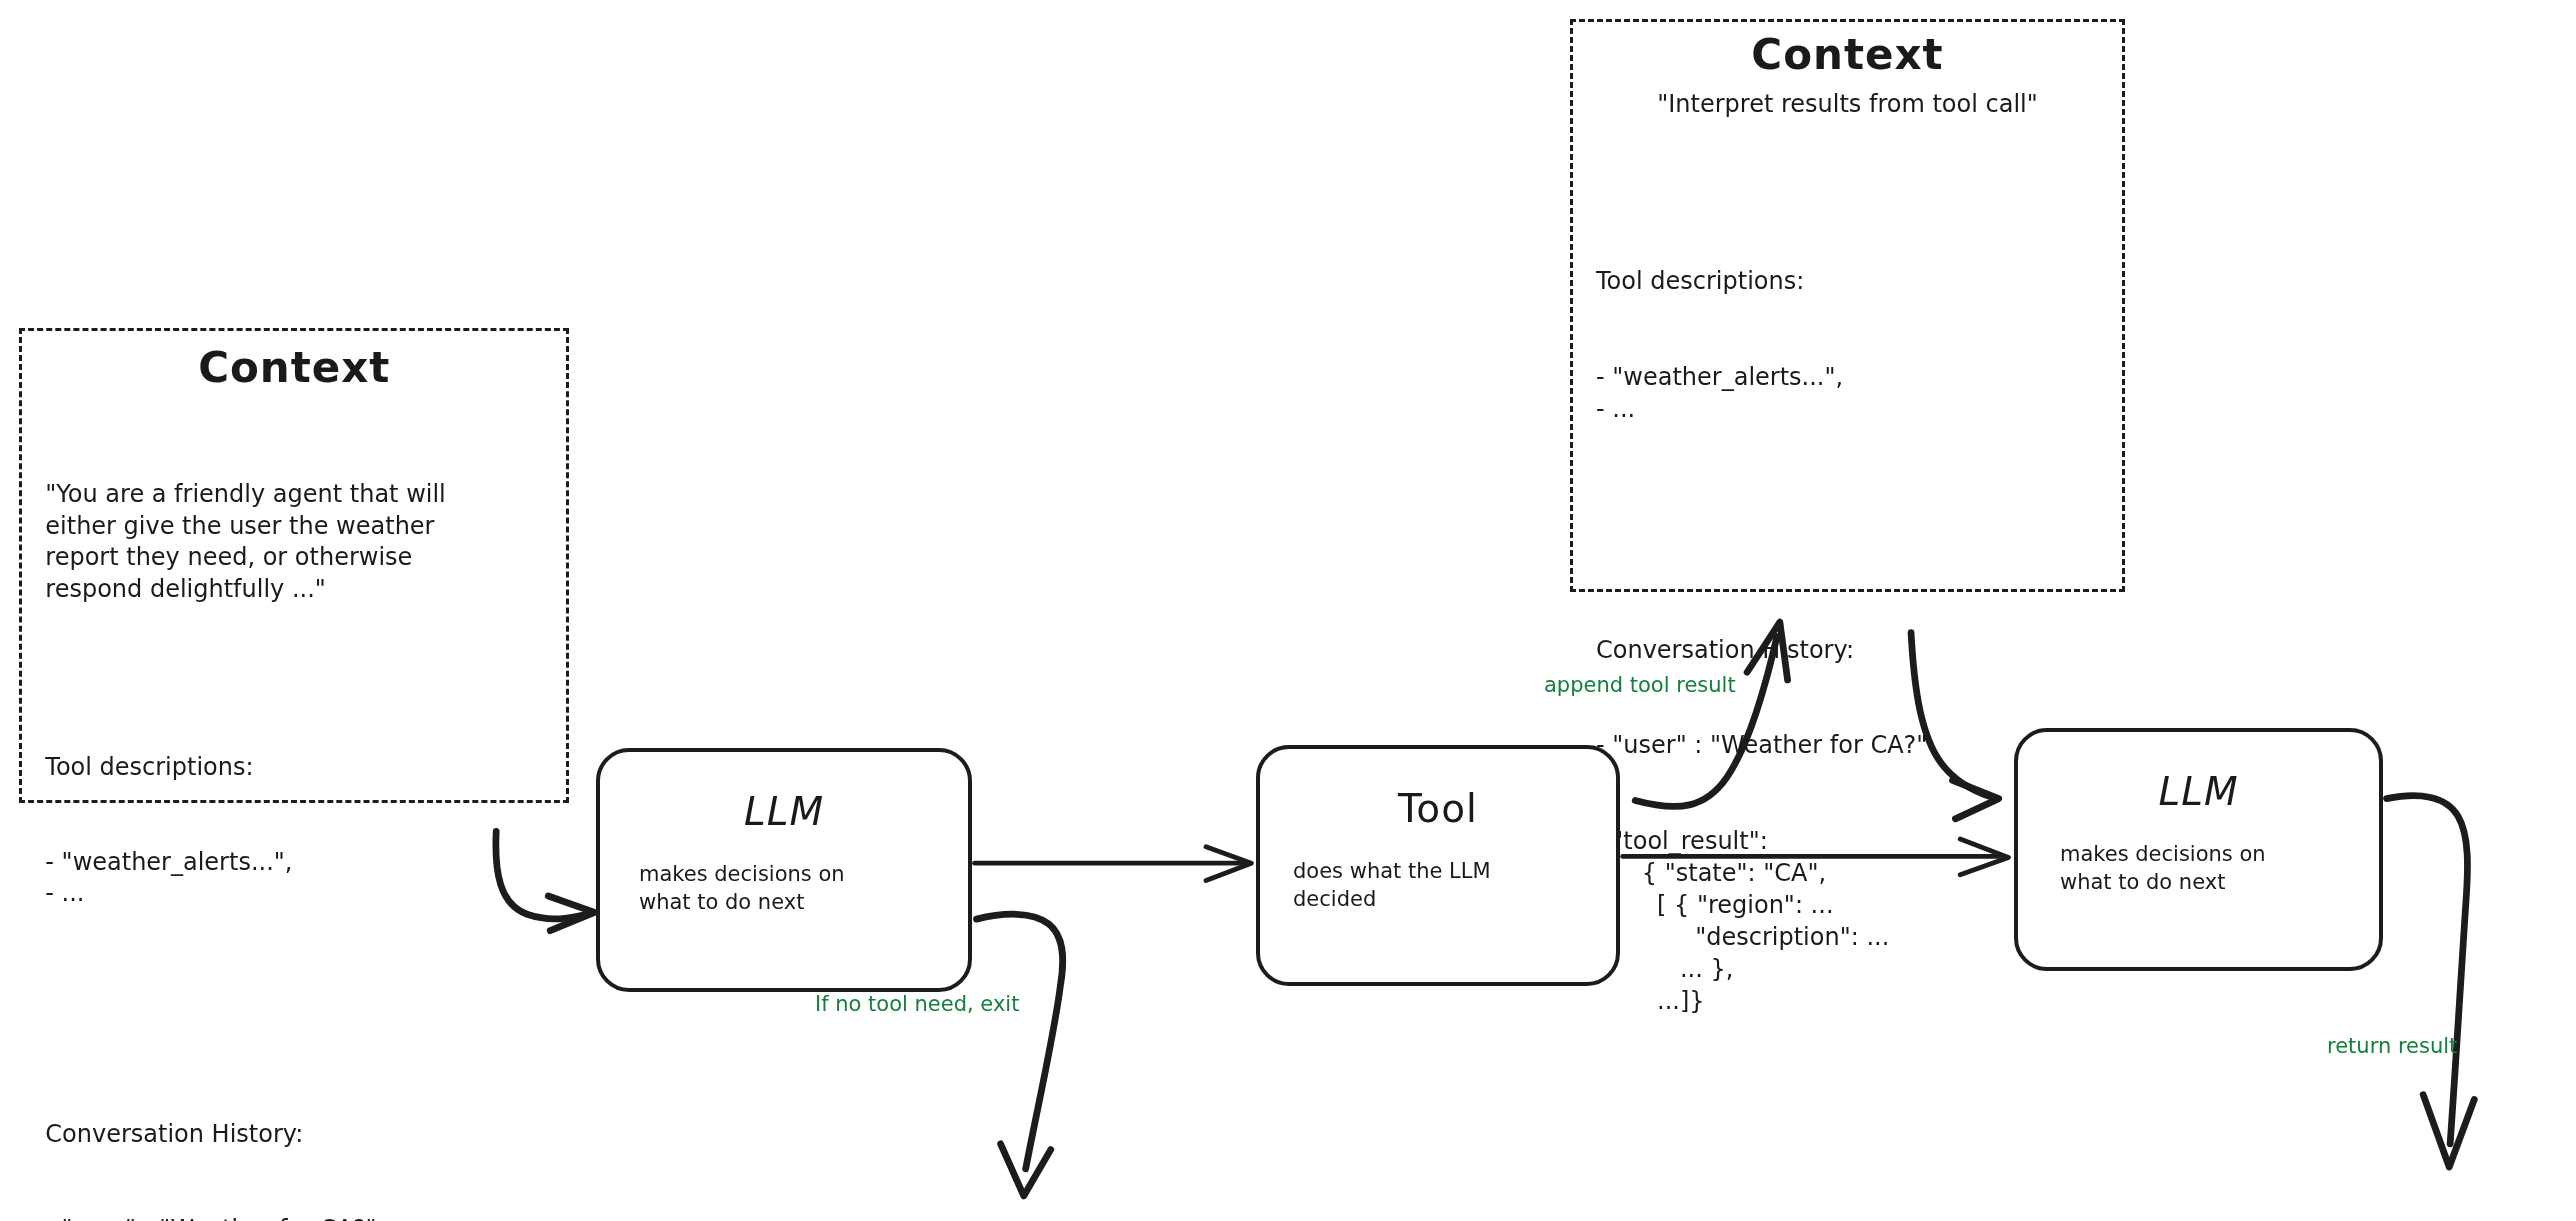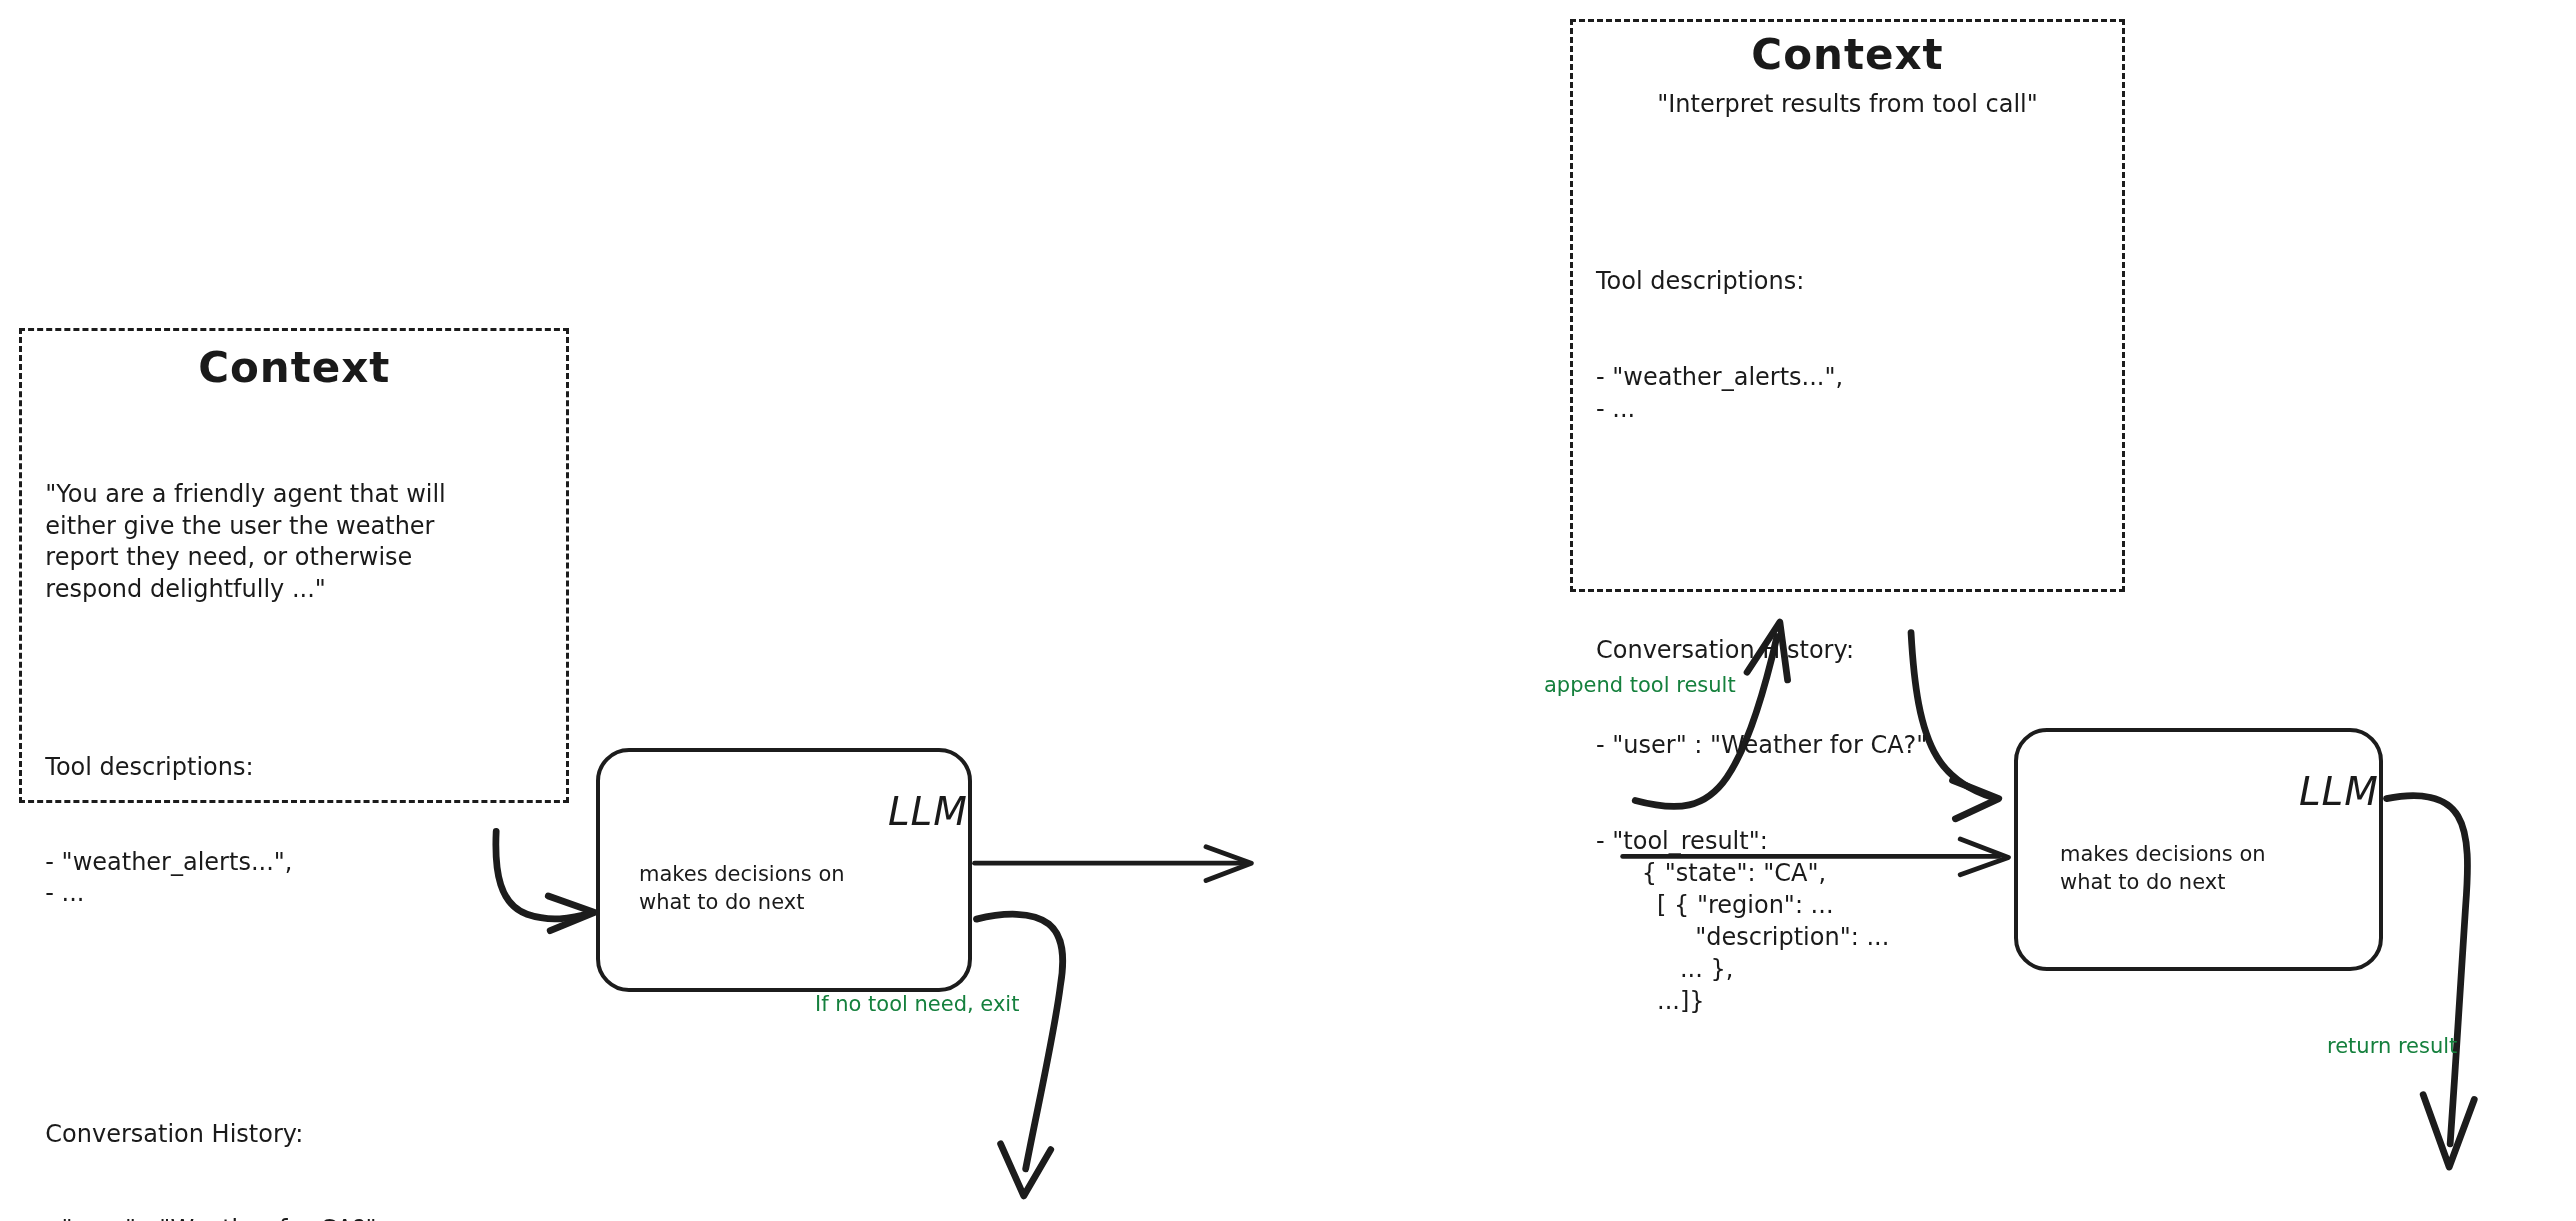--- a/index.html
+++ b/index.html
@@ -95,21 +95,21 @@
 
   
   .node {
     position: absolute;
     box-sizing: border-box;
     border: 4.8px solid #1c1c1c;
     border-radius: 33px;
     background: #ffffff;
     display: flex;
     flex-direction: column;
-    align-items: flex-end;
+    align-items: center;
   }
   .node-title {
     font-family: "DejaVu Sans", sans-serif;
     font-size: 39px;
     font-style: italic;
     letter-spacing: 1px;
     margin-top: 37px;
   }
   .node-sub {
     font-family: "DejaVu Sans", sans-serif;
@@ -233,20 +233,25 @@
       </div>
     </div>
   </div>
 
   <div class="node" id="node-llm-1">
     <div class="node-title">LLM</div>
     <div class="node-sub">makes decisions on
 what to do next</div>
   </div>
 
+  <div class="node" id="node-tool">
+    <div class="node-title">Tool</div>
+    <div class="node-sub">does what the LLM
+decided</div>
+  </div>
 
   <div class="node" id="node-llm-2">
     <div class="node-title">LLM</div>
     <div class="node-sub">makes decisions on
 what to do next</div>
   </div>
 
   <div class="edge-label" id="label-append">append tool result</div>
   <div class="edge-label" id="label-exit">If no tool need, exit</div>
   <div class="edge-label" id="label-return">return result</div>

